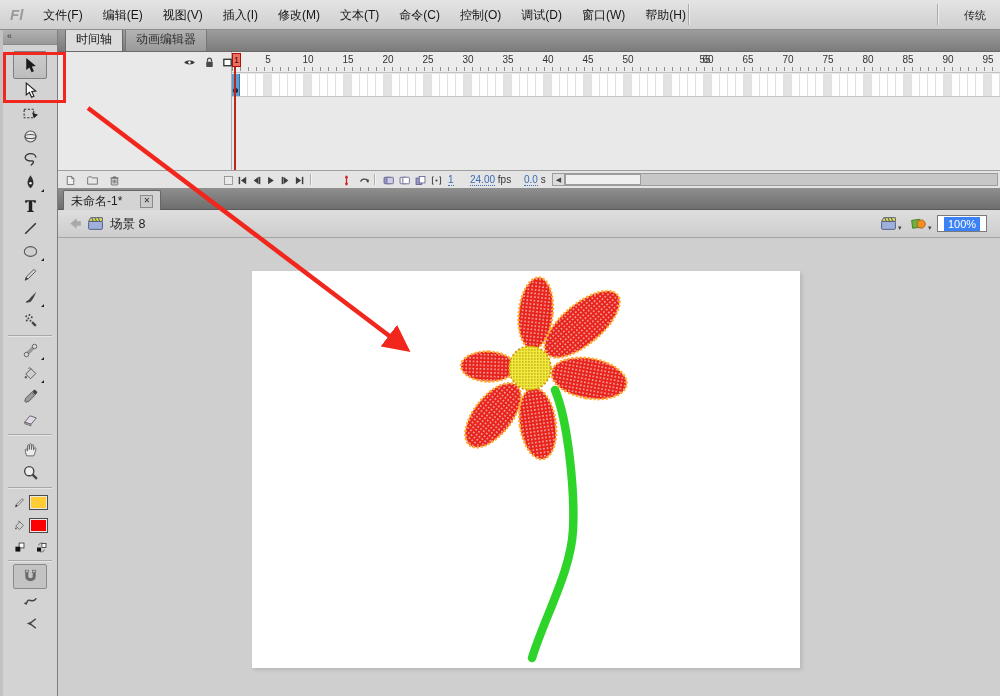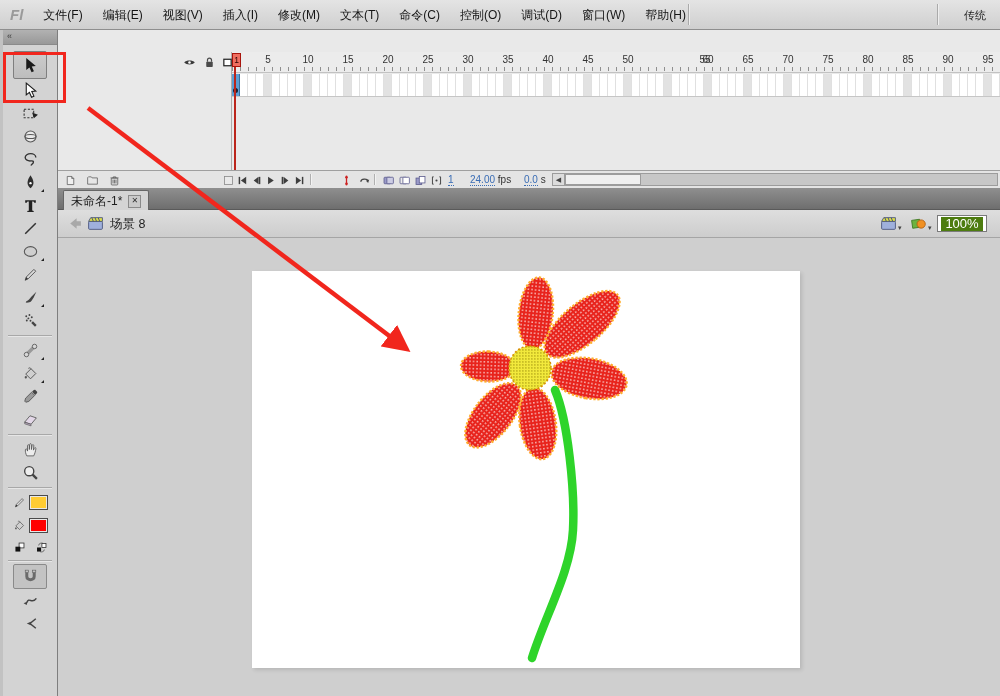--- a/index.html
+++ b/index.html
@@ -79,34 +79,34 @@
   #hscroll{position:absolute;left:494px;top:2px;width:446px;height:13px;background:#c7c7c7;
     border:1px solid #9c9c9c;box-sizing:border-box}
   #hscroll-arrow{position:absolute;left:0;top:0;width:11px;height:11px;background:#dcdcdc;
     border-right:1px solid #9c9c9c;font-size:7px;line-height:11px;text-align:center;color:#444}
   #hscroll-thumb{position:absolute;left:12px;top:0;width:76px;height:11px;background:#efefef;border:1px solid #9c9c9c;box-sizing:border-box}
 
   
   #doctabs{position:absolute;left:58px;top:188px;width:942px;height:22px;
     background:linear-gradient(#8f8f8f,#6e6e6e);border-bottom:1px solid #5a5a5a;box-sizing:border-box}
   #doctab{position:absolute;left:5px;top:2px;height:20px;background:#d4d4d4;border:1px solid #666;
-    border-bottom:none;border-radius:2px 2px 0 0;display:flex;align-items:center;gap:6px;
+    border-bottom:none;border-radius:2px 2px 0 0;display:flex;align-items:center;gap:18px;
     padding:0 7px;font-size:12px;color:#1e1e1e}
   #doctab-close{width:11px;height:11px;background:#cacaca;border:1px solid #8a8a8a;font-size:8px;
     line-height:9px;text-align:center;color:#333}
 
   
   #editbar{position:absolute;left:58px;top:210px;width:942px;height:28px;
     background:linear-gradient(#dedede,#cdcdcd);border-bottom:1px solid #a5a5a5;box-sizing:border-box}
   #scene-label{position:absolute;left:52px;top:6px;font-size:12.5px;color:#1e1e1e}
   .eb{position:absolute;top:5px;display:flex;align-items:flex-end}
   .dd{font-size:7px;color:#444;margin-left:1px}
   #zoom-box{position:absolute;left:879px;top:5px;width:50px;height:17px;background:#fff;
     border:1px solid #7a7a7a;box-sizing:border-box;display:flex;align-items:center;justify-content:center}
-  #zoom-box span{background:#4d7c0f;color:#fff;font-size:13px;padding:0 4px;line-height:14px}
+  #zoom-box span{background:#3b82f6;color:#fff;font-size:11px;padding:0 4px;line-height:14px}
 
   
   #canvas{position:absolute;left:58px;top:238px;width:942px;height:458px;background:#cfcfcf}
   #stage{position:absolute;left:194px;top:33px;width:548px;height:397px;background:#fff;
     box-shadow:2px 2px 4px rgba(0,0,0,.12)}
 
   
   #annotation-rect{position:absolute;left:3px;top:52px;width:57px;height:45px;
     border:3px solid #f1261d;z-index:50;pointer-events:none}
   #annotation-arrow{position:absolute;left:0;top:0;z-index:51;pointer-events:none}
@@ -456,20 +456,24 @@
       </div>
       <div class="tool">
         <svg class="ic">
           <use href="#i-straighten"></use>
         </svg>
       </div>
     </div>
 </div>
 
 <div id="timeline">
+  <div id="tl-tabs">
+    <div class="tl-tab active">时间轴</div>
+    <div class="tl-tab inactive">动画编辑器</div>
+  </div>
   <div id="tl-body">
     <div id="tl-left">
       <div id="tl-headrow">
         <svg class="ic12 hicon" style="left:125px">
             <use href="#i-eye"></use>
           </svg>
         <svg class="ic12 hicon" style="left:145px">
             <use href="#i-lock"></use>
           </svg>
         <svg class="ic12 hicon" style="left:163px">

